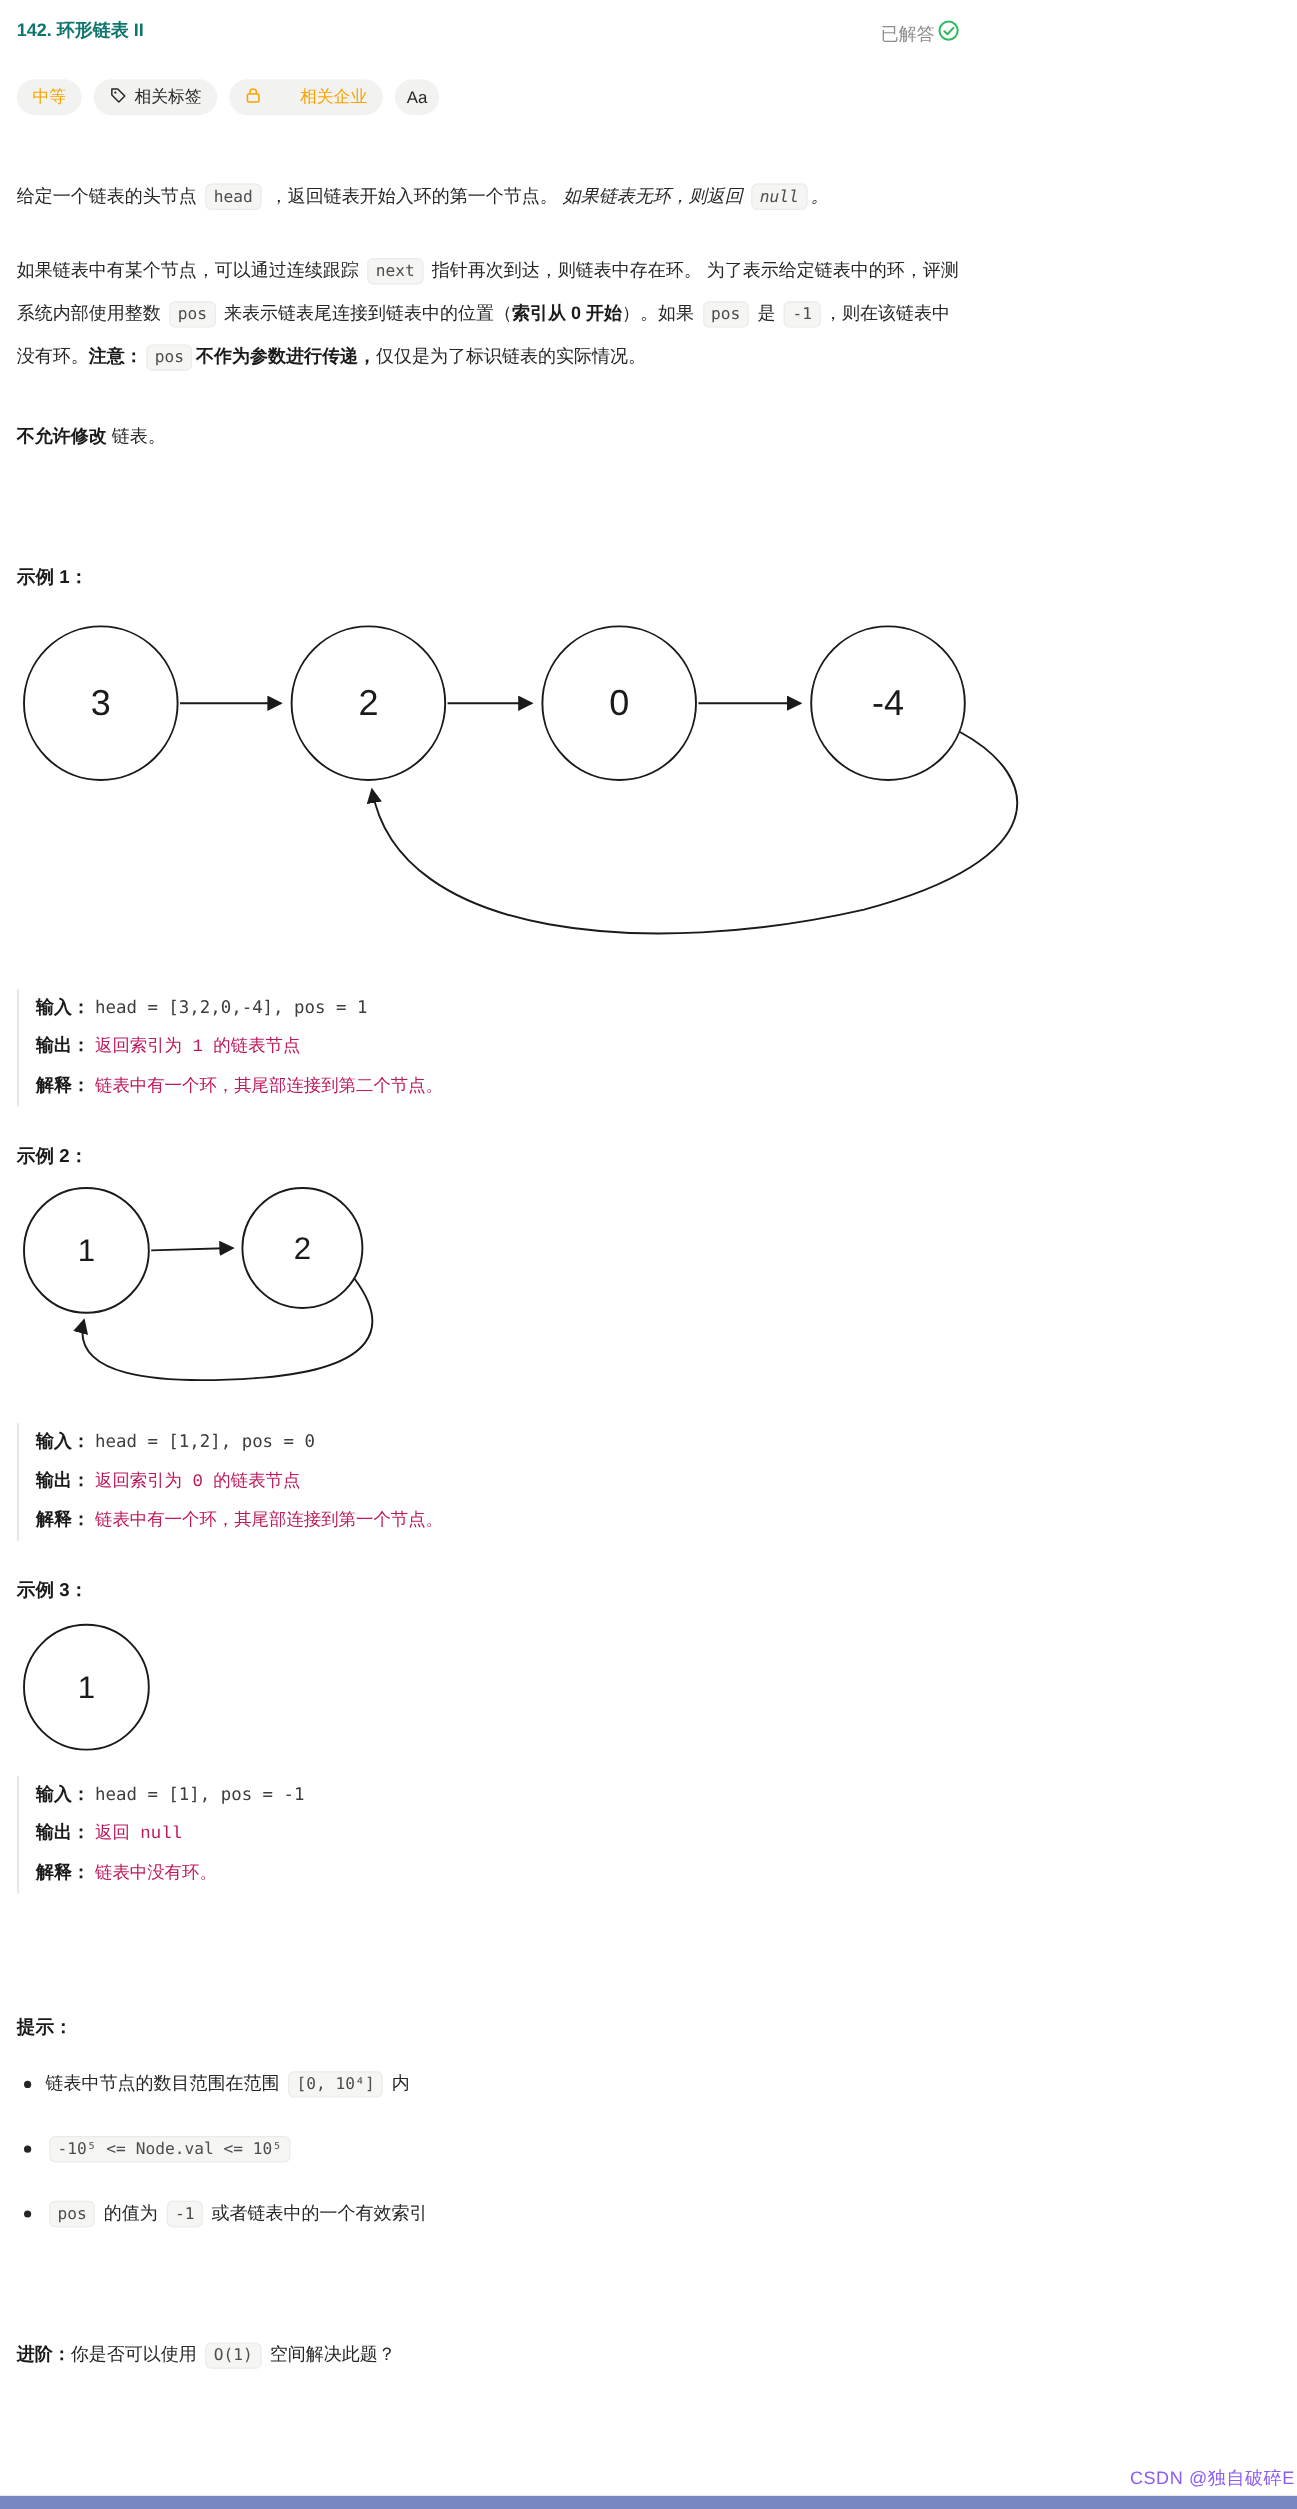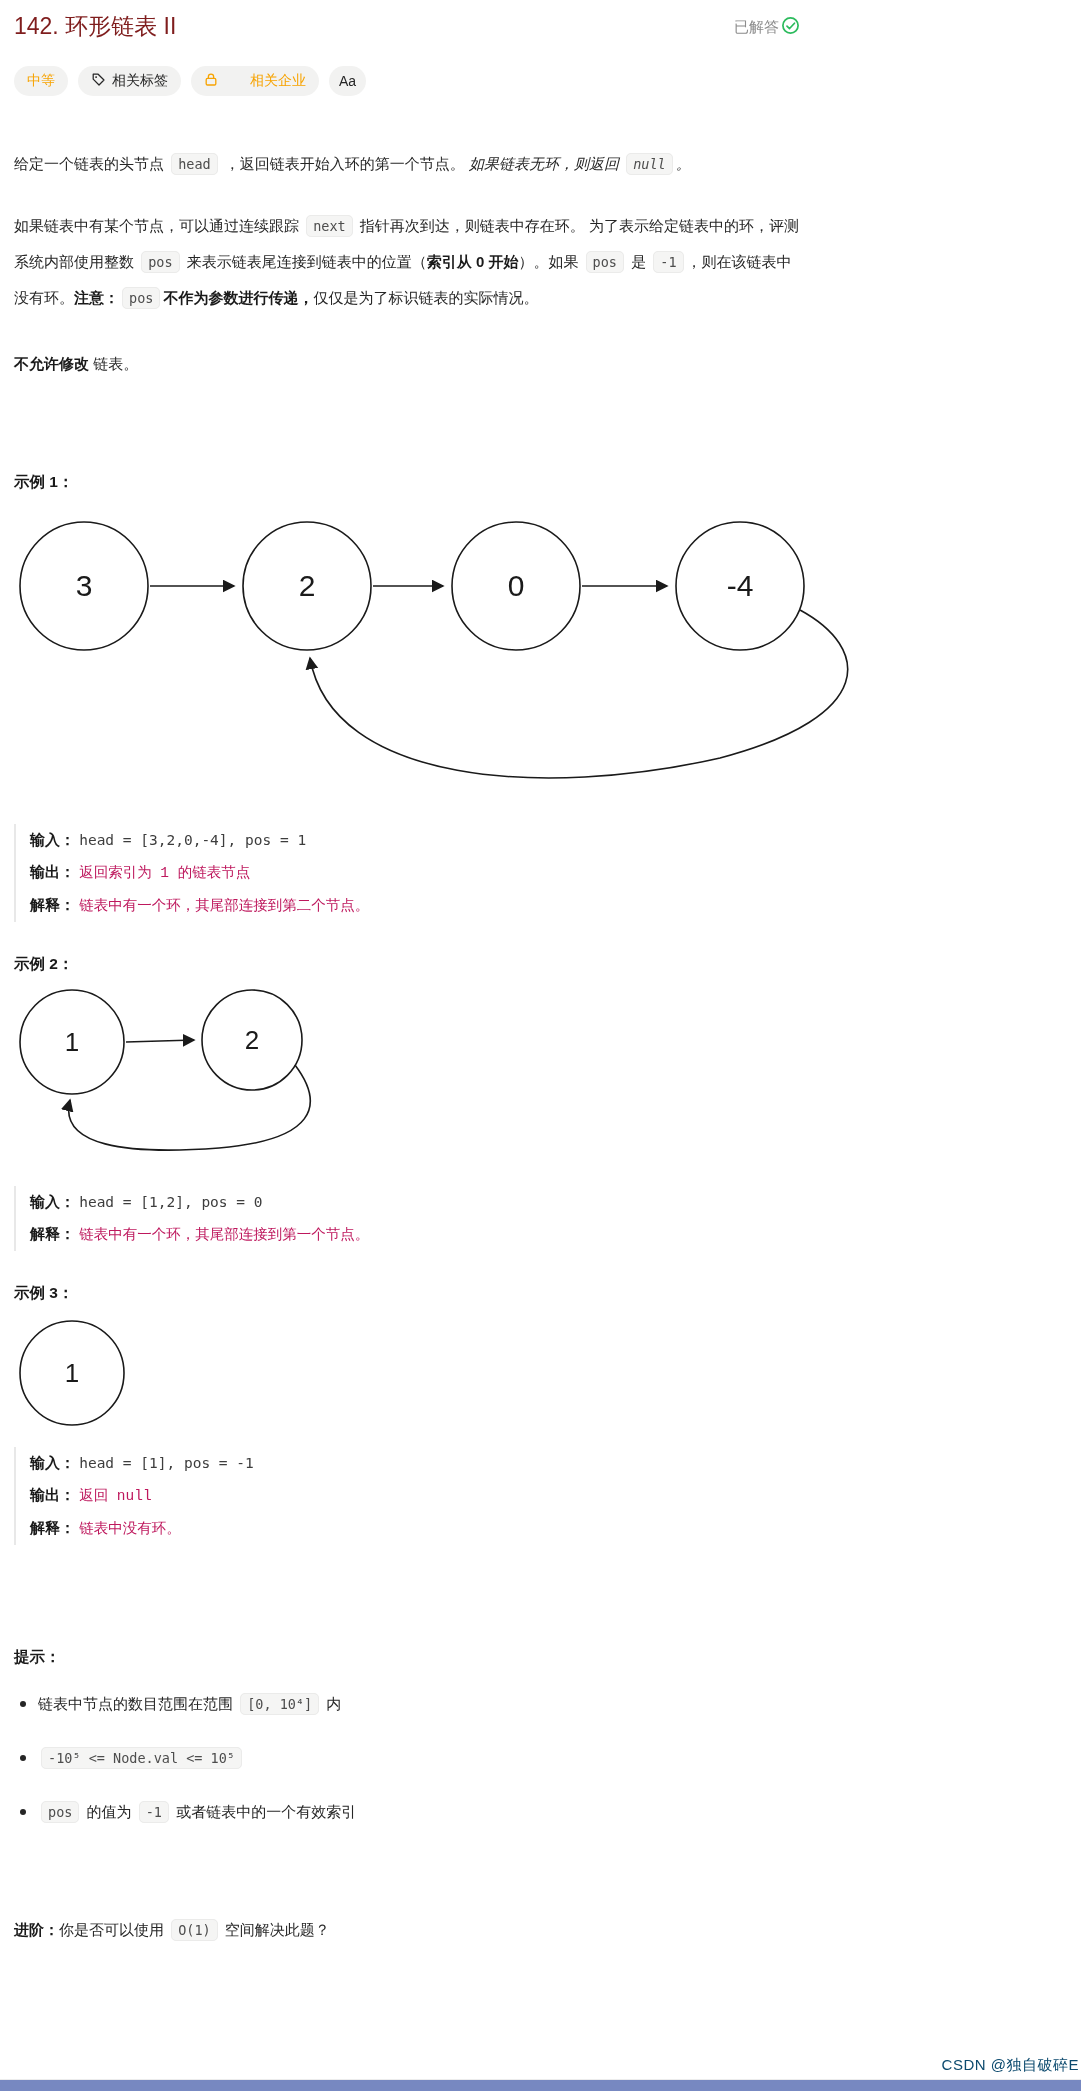--- a/index.html
+++ b/index.html
@@ -9,21 +9,21 @@
     height: 2091px;
     background: #ffffff;
     overflow: hidden;
     font-family: "Liberation Sans", "DejaVu Sans", sans-serif;
     color: #262626;
   }
   .content { width: 800px; padding-left: 14px; }
 
   
   .header-row { display: flex; justify-content: space-between; align-items: flex-start; margin-top: 10px; }
-  h1.title { font-size: 23px; font-weight: 400; color: #7f1d1d; line-height: 32px; }
+  h1.title { font-size: 15px; font-weight: 700; color: #0f766e; line-height: 32px; }
   .solved { display: flex; align-items: center; gap: 2px; margin-top: 6px; }
   .solved-text { font-size: 15px; color: #8c8c8c; }
 
   
   .tags-row { display: flex; align-items: center; gap: 10px; margin-top: 24px; }
   .pill {
     display: inline-flex; align-items: center; gap: 6px;
     height: 30px; padding: 12px 13px; border-radius: 15px;
     background: #f2f2f1; font-size: 14px; color: #262626; cursor: pointer;
     border: none;
@@ -75,21 +75,21 @@
   ul.hints li::before {
     content: ""; position: absolute; left: 6px; top: 10px;
     width: 6px; height: 6px; border-radius: 50%; background: #262626;
   }
 
   
   .advanced { margin-top: 92px; font-size: 15px; line-height: 26px; }
 
   
   .footer-divider { position: absolute; left: 0; bottom: 11px; width: 100%; height: 1px; background: #ececec; }
-  .watermark { position: absolute; right: 2px; bottom: 16px; font-size: 15px; color: #0c4a6e; letter-spacing: 0.5px; margin-left: 48px; }
+  .watermark { position: absolute; right: 2px; bottom: 16px; font-size: 15px; color: #8b5cf6; letter-spacing: 0.5px; margin-left: 48px; }
   .bottom-bar { position: absolute; left: 0; bottom: 0; width: 100%; height: 11px; background: #7788c1; }
 
   svg text.node-label { font-family: "Liberation Sans", sans-serif; fill: #1a1a1a; }
 </style>
 </head>
 <body>
 
 <div class="content">
 
   <div class="header-row">
@@ -179,20 +179,21 @@
       <circle cx="238" cy="52" r="50"></circle>
       <line x1="112" y1="54" x2="180" y2="52" marker-end="url(#arrow2)"></line>
       <path d="M 281 77 C 312 118, 300 152, 205 160 C 112 167, 44 158, 56 112" marker-end="url(#arrow2)"></path>
     </g>
     <text class="node-label" x="58" y="63" font-size="26" text-anchor="middle">1</text>
     <text class="node-label" x="238" y="61" font-size="26" text-anchor="middle">2</text>
   </svg>
 
   <div class="example-block">
     <div><span class="ex-label">输入：</span> <span class="ex-input-value">head = [1,2], pos = 0</span></div>
+    <div><span class="ex-label">输出：</span> <span class="ex-gray-value">返回索引为 0 的链表节点</span></div>
     <div><span class="ex-label">解释：</span> <span class="ex-gray-value">链表中有一个环，其尾部连接到第一个节点。</span></div>
   </div>
 
   <div class="example-heading eh3">示例 3：</div>
 
   <svg class="diagram" width="200" height="112" viewBox="0 0 200 112">
     <g stroke="#1a1a1a" stroke-width="1.6" fill="none">
       <circle cx="58" cy="56" r="52"></circle>
     </g>
     <text class="node-label" x="58" y="65" font-size="26" text-anchor="middle">1</text>

